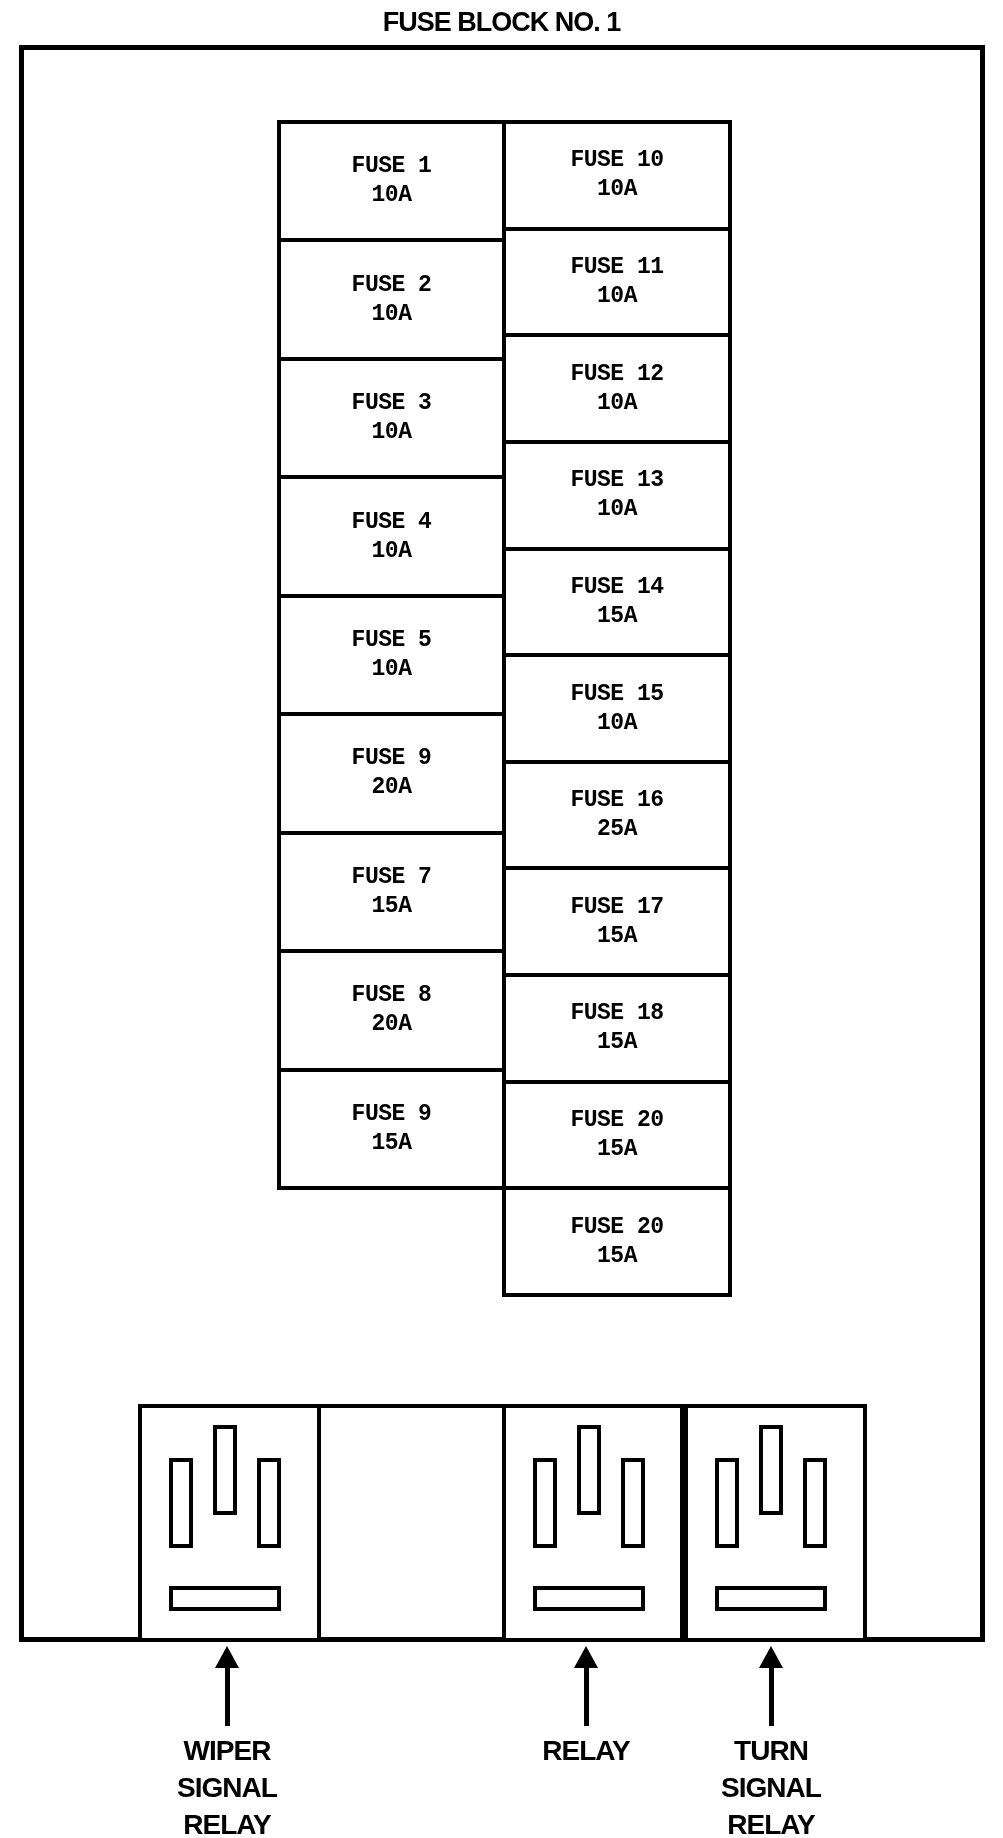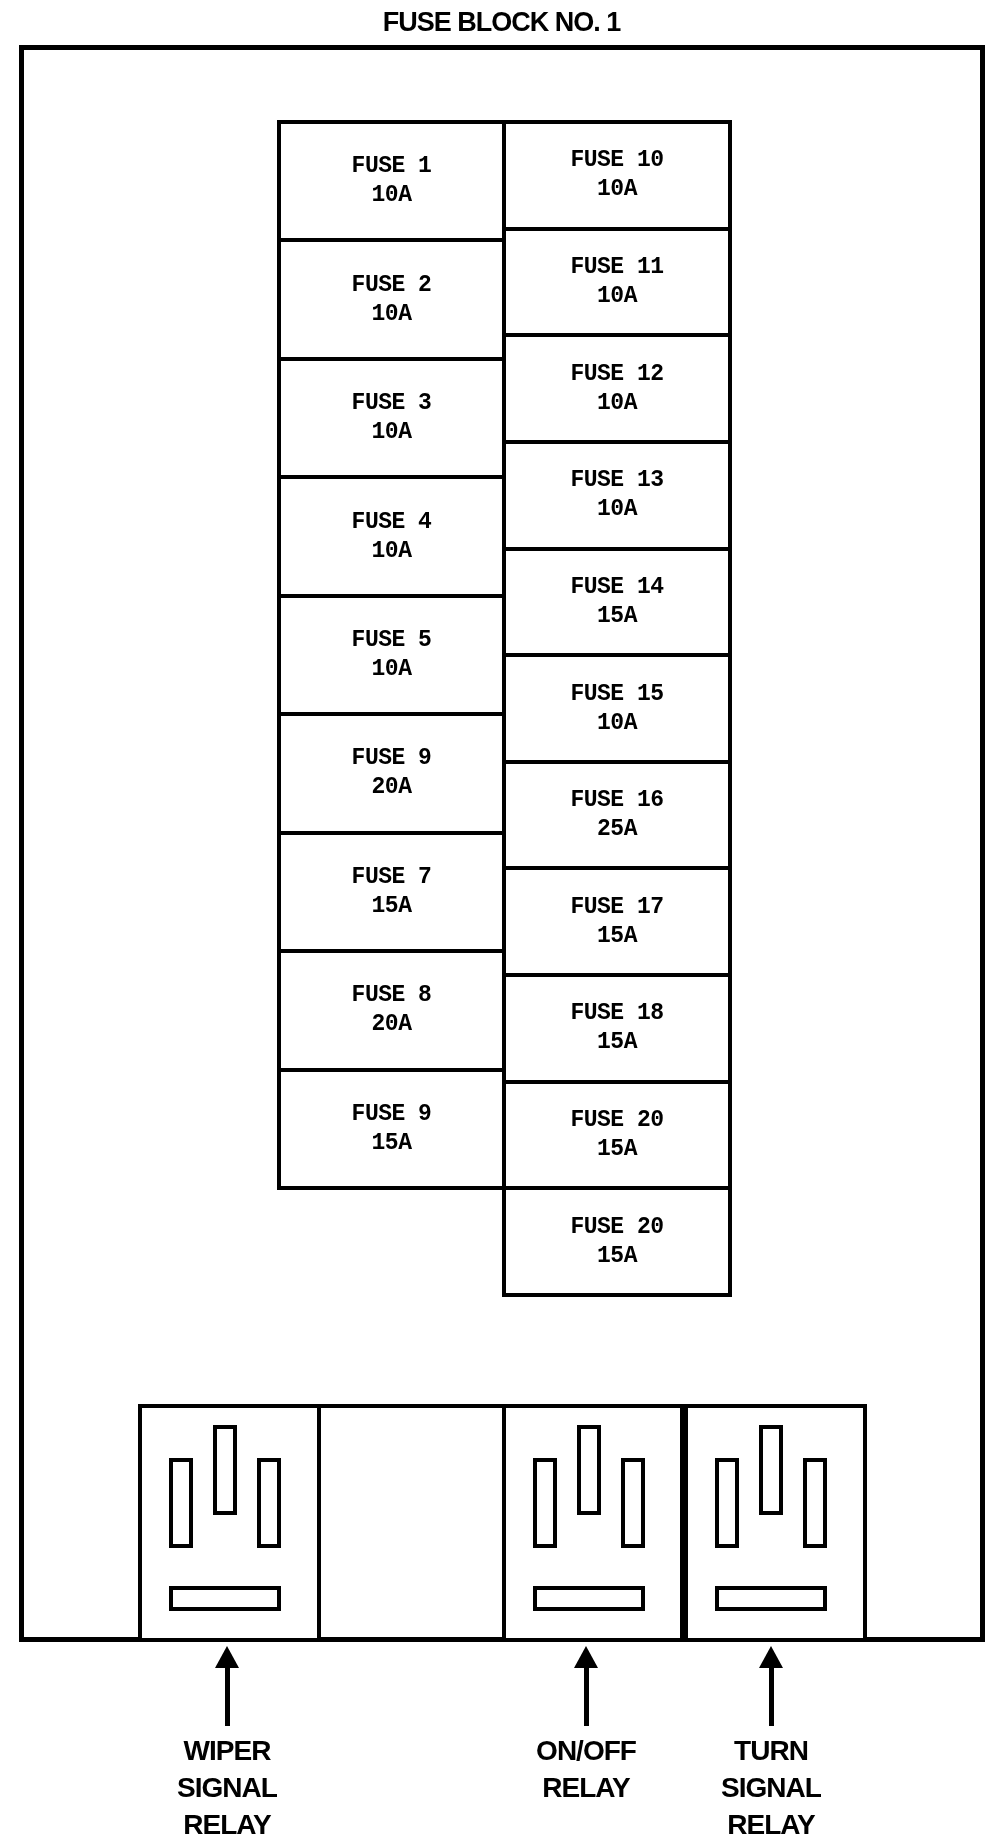--- a/index.html
+++ b/index.html
@@ -190,20 +190,19 @@
   <div class="head"></div>
   <div class="stem"></div>
 </div>
 
 <div class="relay-label lab1">
   <div>WIPER</div>
   <div>SIGNAL</div>
   <div>RELAY</div>
 </div>
 <div class="relay-label lab2">
-  <div>ON/OFF</div>
   <div>RELAY</div>
 </div>
 <div class="relay-label lab3">
   <div>TURN</div>
   <div>SIGNAL</div>
   <div>RELAY</div>
 </div>
 
 </body></html>

